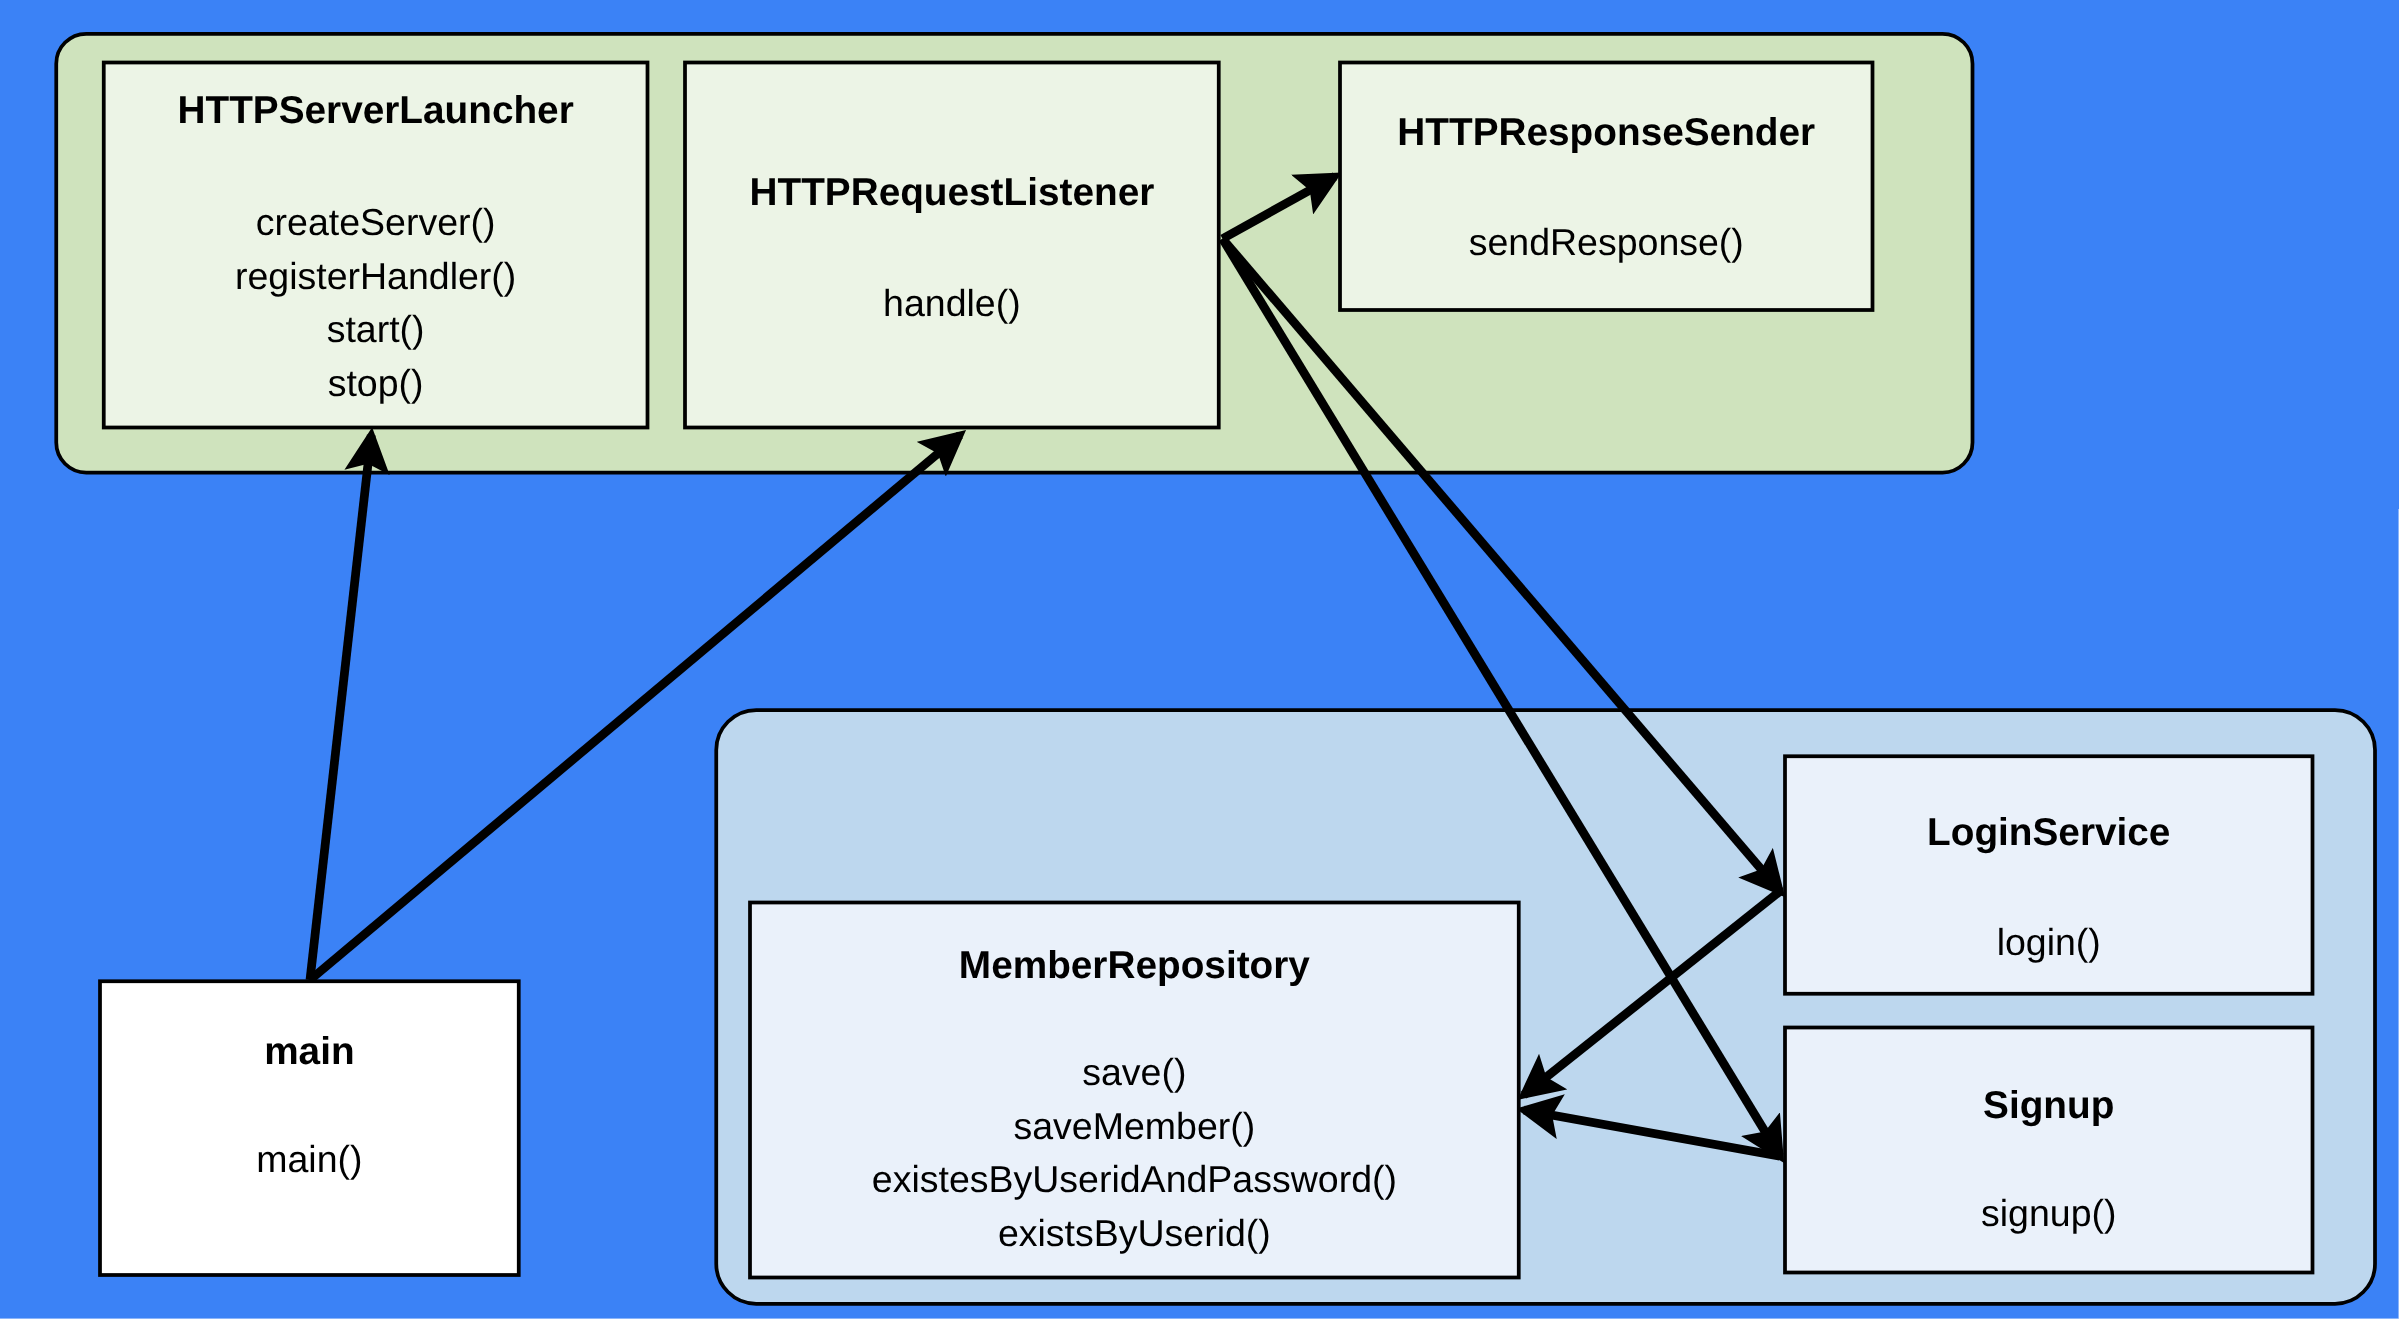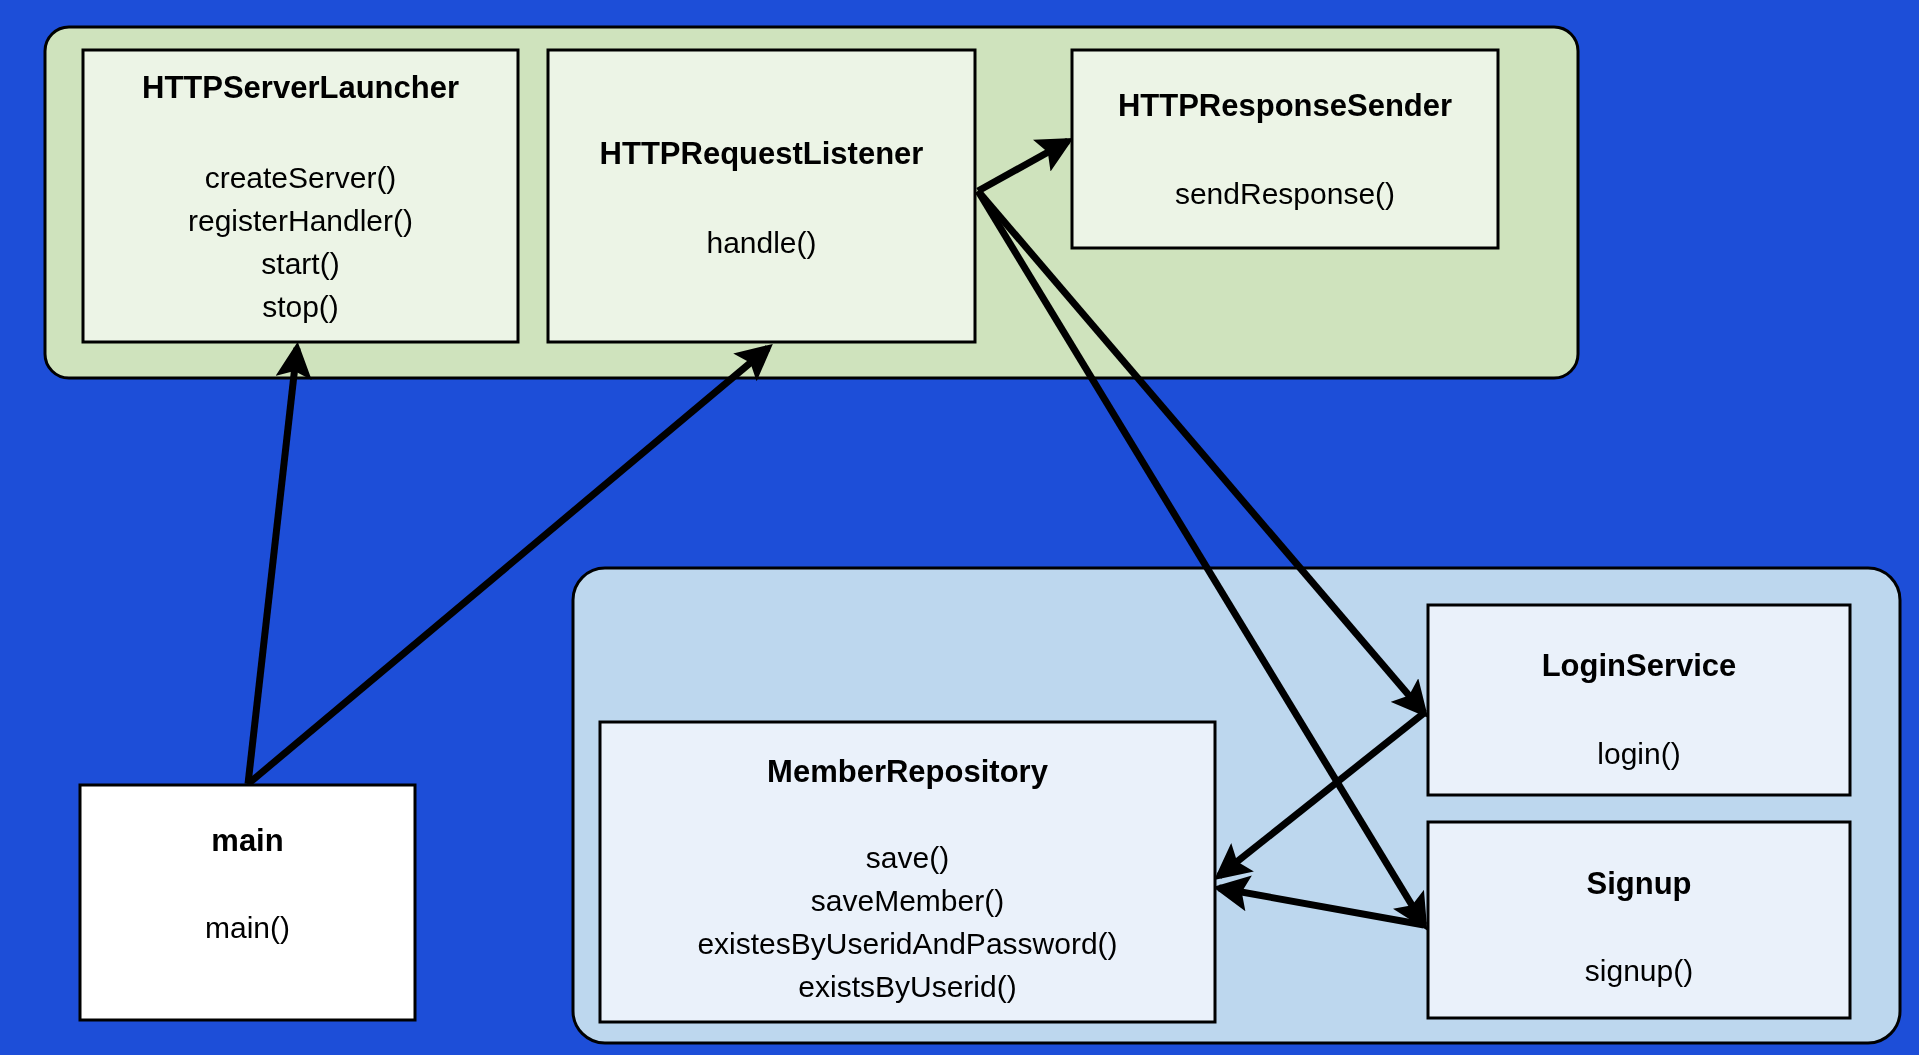--- a/index.html
+++ b/index.html
@@ -11,21 +11,21 @@
   body {
     width: 1919px;
     height: 1055px;
     font-family: "Liberation Sans", sans-serif;
     overflow: hidden;
   }
   #diagram-root {
     position: relative;
     width: 1919px;
     height: 1055px;
-    background: #1d4ed8;
+    background: #3b82f6;
   }
   svg.diagram-canvas {
     position: absolute;
     top: 0;
     left: 0;
     width: 1919px;
     height: 1055px;
     display: block;
   }
   .group-shape {

